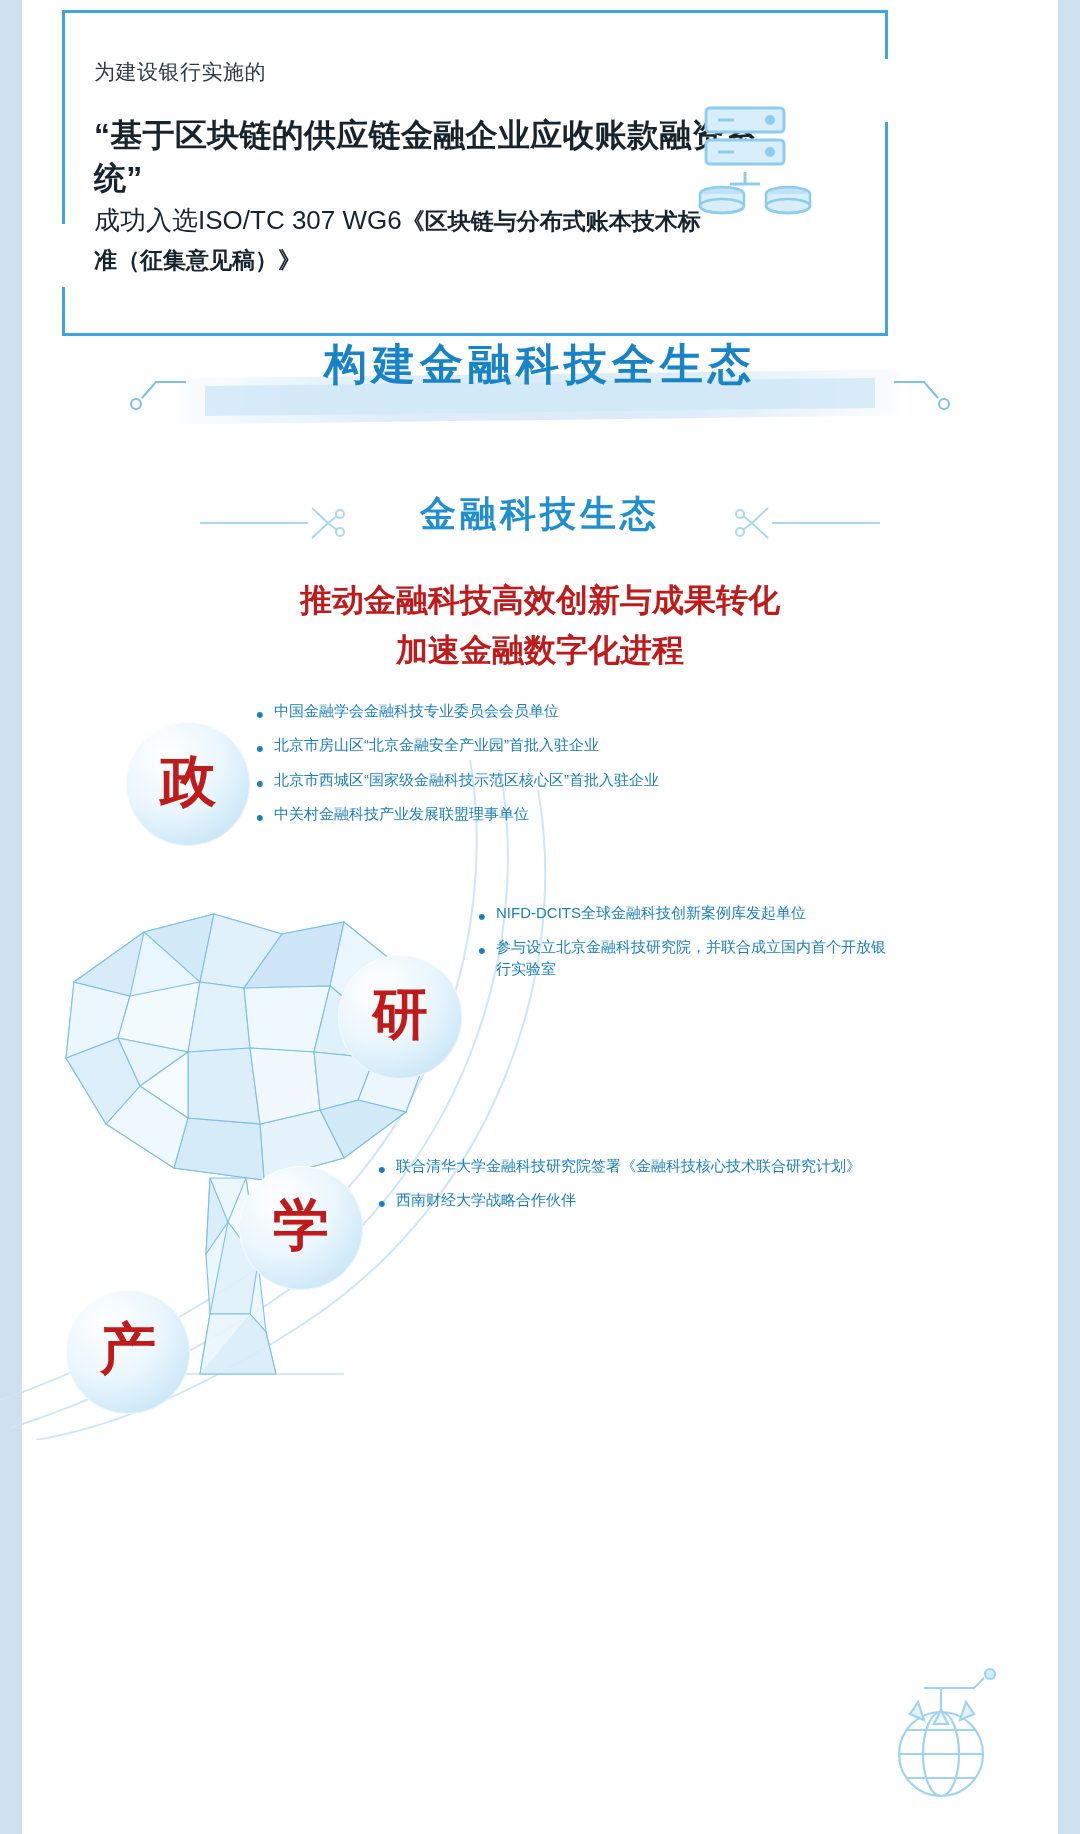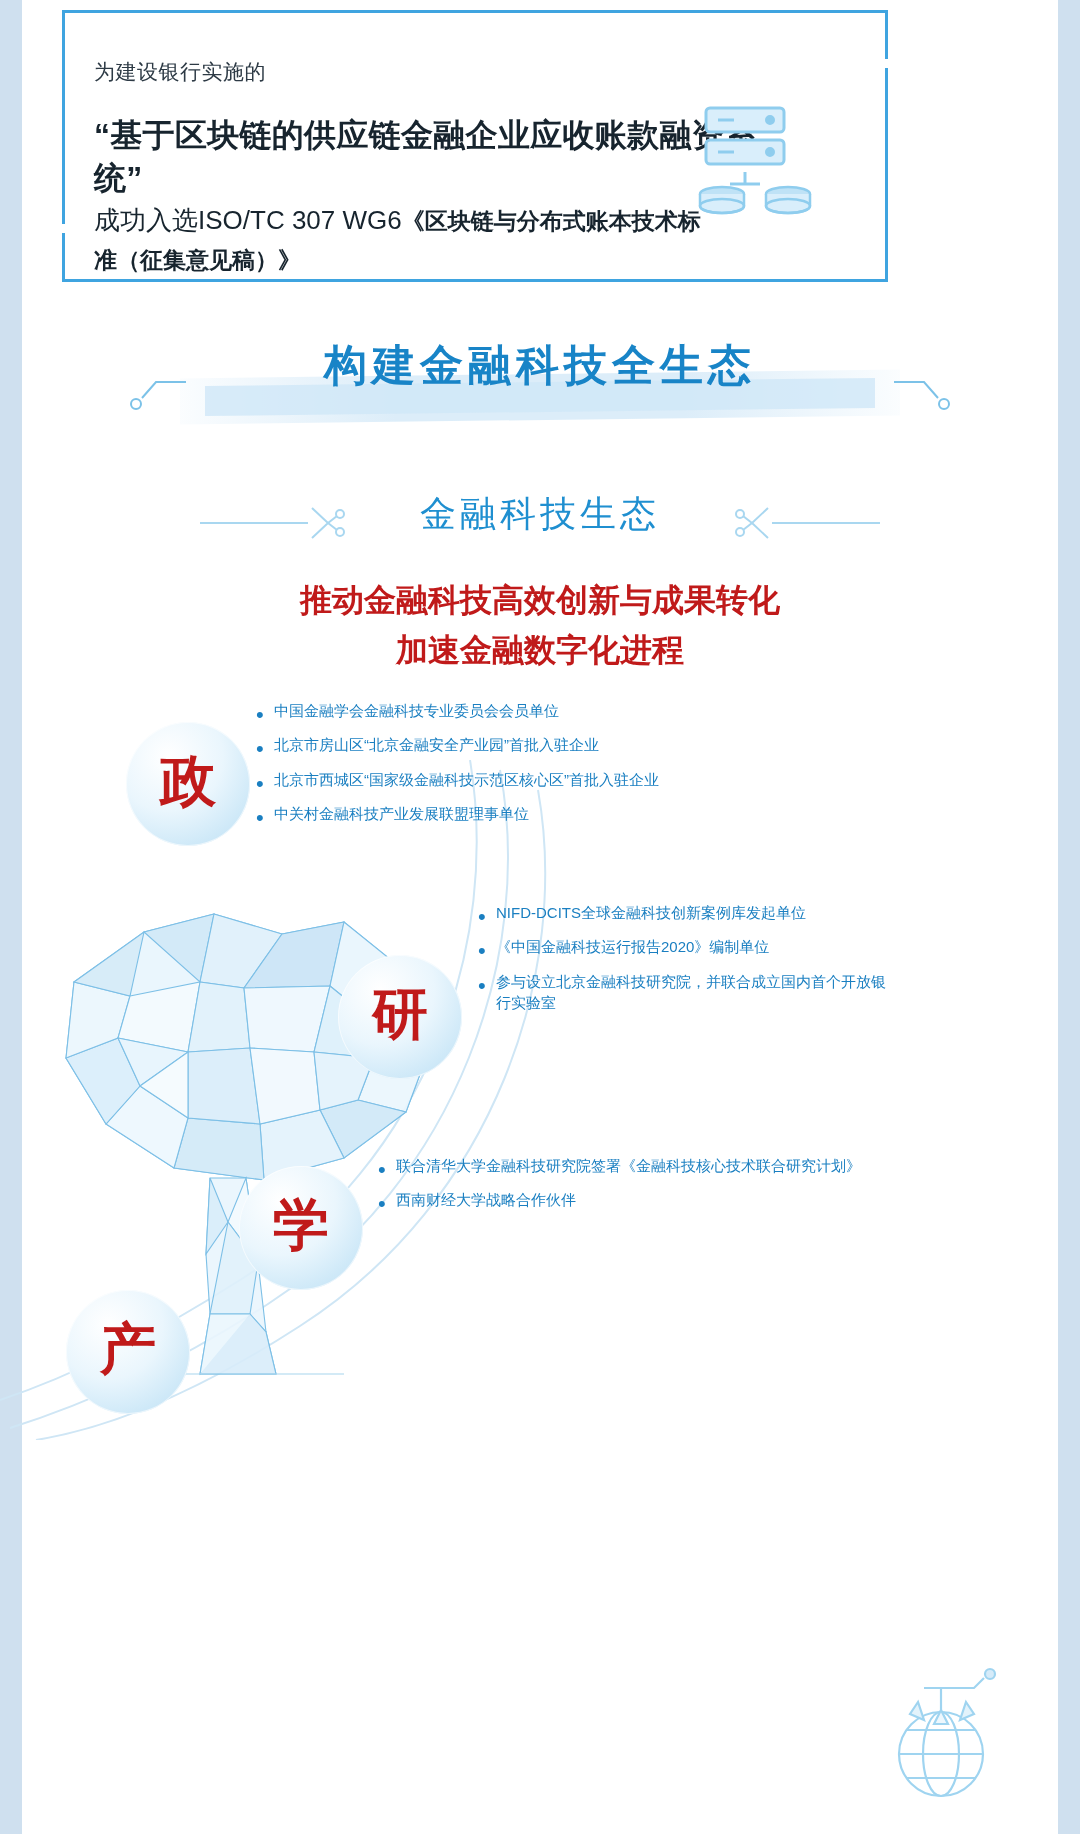--- a/index.html
+++ b/index.html
@@ -31,21 +31,21 @@
   }
   .edge-left { left: 0; }
   .edge-right { right: 0; }
 
   
   .top-card {
     position: absolute;
     left: 62px;
     top: 10px;
     width: 826px;
-    height: 272px;
+    height: 326px;
   }
   .top-card .corner {
     position: absolute;
     width: 46px;
     height: 46px;
     border: 3px solid #3fa4e0;
   }
   .corner.tr { right: 0; top: 0; border-left: none; border-bottom: none; }
   .corner.bl { left: 0; bottom: 0; border-right: none; border-top: none; }
   .top-card .hline-top {
@@ -106,20 +106,21 @@
     height: 128px;
   }
 
   
   .banner {
     position: absolute;
     left: 0; right: 0;
     top: 330px;
     height: 120px;
     text-align: center;
+    font-family: Liberation Serif, serif;
   }
   .banner-plate {
     position: absolute;
     left: 180px;
     top: 44px;
     width: 720px;
     height: 46px;
     background: linear-gradient(to right, rgba(226,241,251,.15), #dcedf9 30%, #dcedf9 70%, rgba(226,241,251,.15));
     transform: skewY(-0.7deg);
   }
@@ -154,21 +155,21 @@
 
   
   .sec-title-wrap {
     position: absolute;
     top: 490px;
     left: 0; right: 0;
     text-align: center;
   }
   .sec-title {
     font-size: 36px;
-    font-weight: normal;
+    font-weight: bold;
     color: #1f8fd0;
     letter-spacing: 4px;
   }
   .sec-deco {
     position: absolute;
     top: 10px;
     width: 170px;
     height: 46px;
   }
   .sec-deco.l { left: 200px; }
@@ -401,21 +402,20 @@
     <div class="item">北京市房山区“北京金融安全产业园”首批入驻企业</div>
     <div class="item">北京市西城区“国家级金融科技示范区核心区”首批入驻企业</div>
     <div class="item">中关村金融科技产业发展联盟理事单位</div>
   </div>
 
   <div class="bubble b-yan">
     <span class="ch">研</span>
   </div>
   <div class="list list-yan">
     <div class="item">NIFD-DCITS全球金融科技创新案例库发起单位</div>
-    <div class="item">《中国金融科技运行报告2020》编制单位</div>
     <div class="item">参与设立北京金融科技研究院，并联合成立国内首个开放银行实验室</div>
   </div>
 
   <div class="bubble b-xue">
     <span class="ch">学</span>
   </div>
   <div class="list list-xue">
     <div class="item">联合清华大学金融科技研究院签署《金融科技核心技术联合研究计划》</div>
     <div class="item">西南财经大学战略合作伙伴</div>
   </div>

